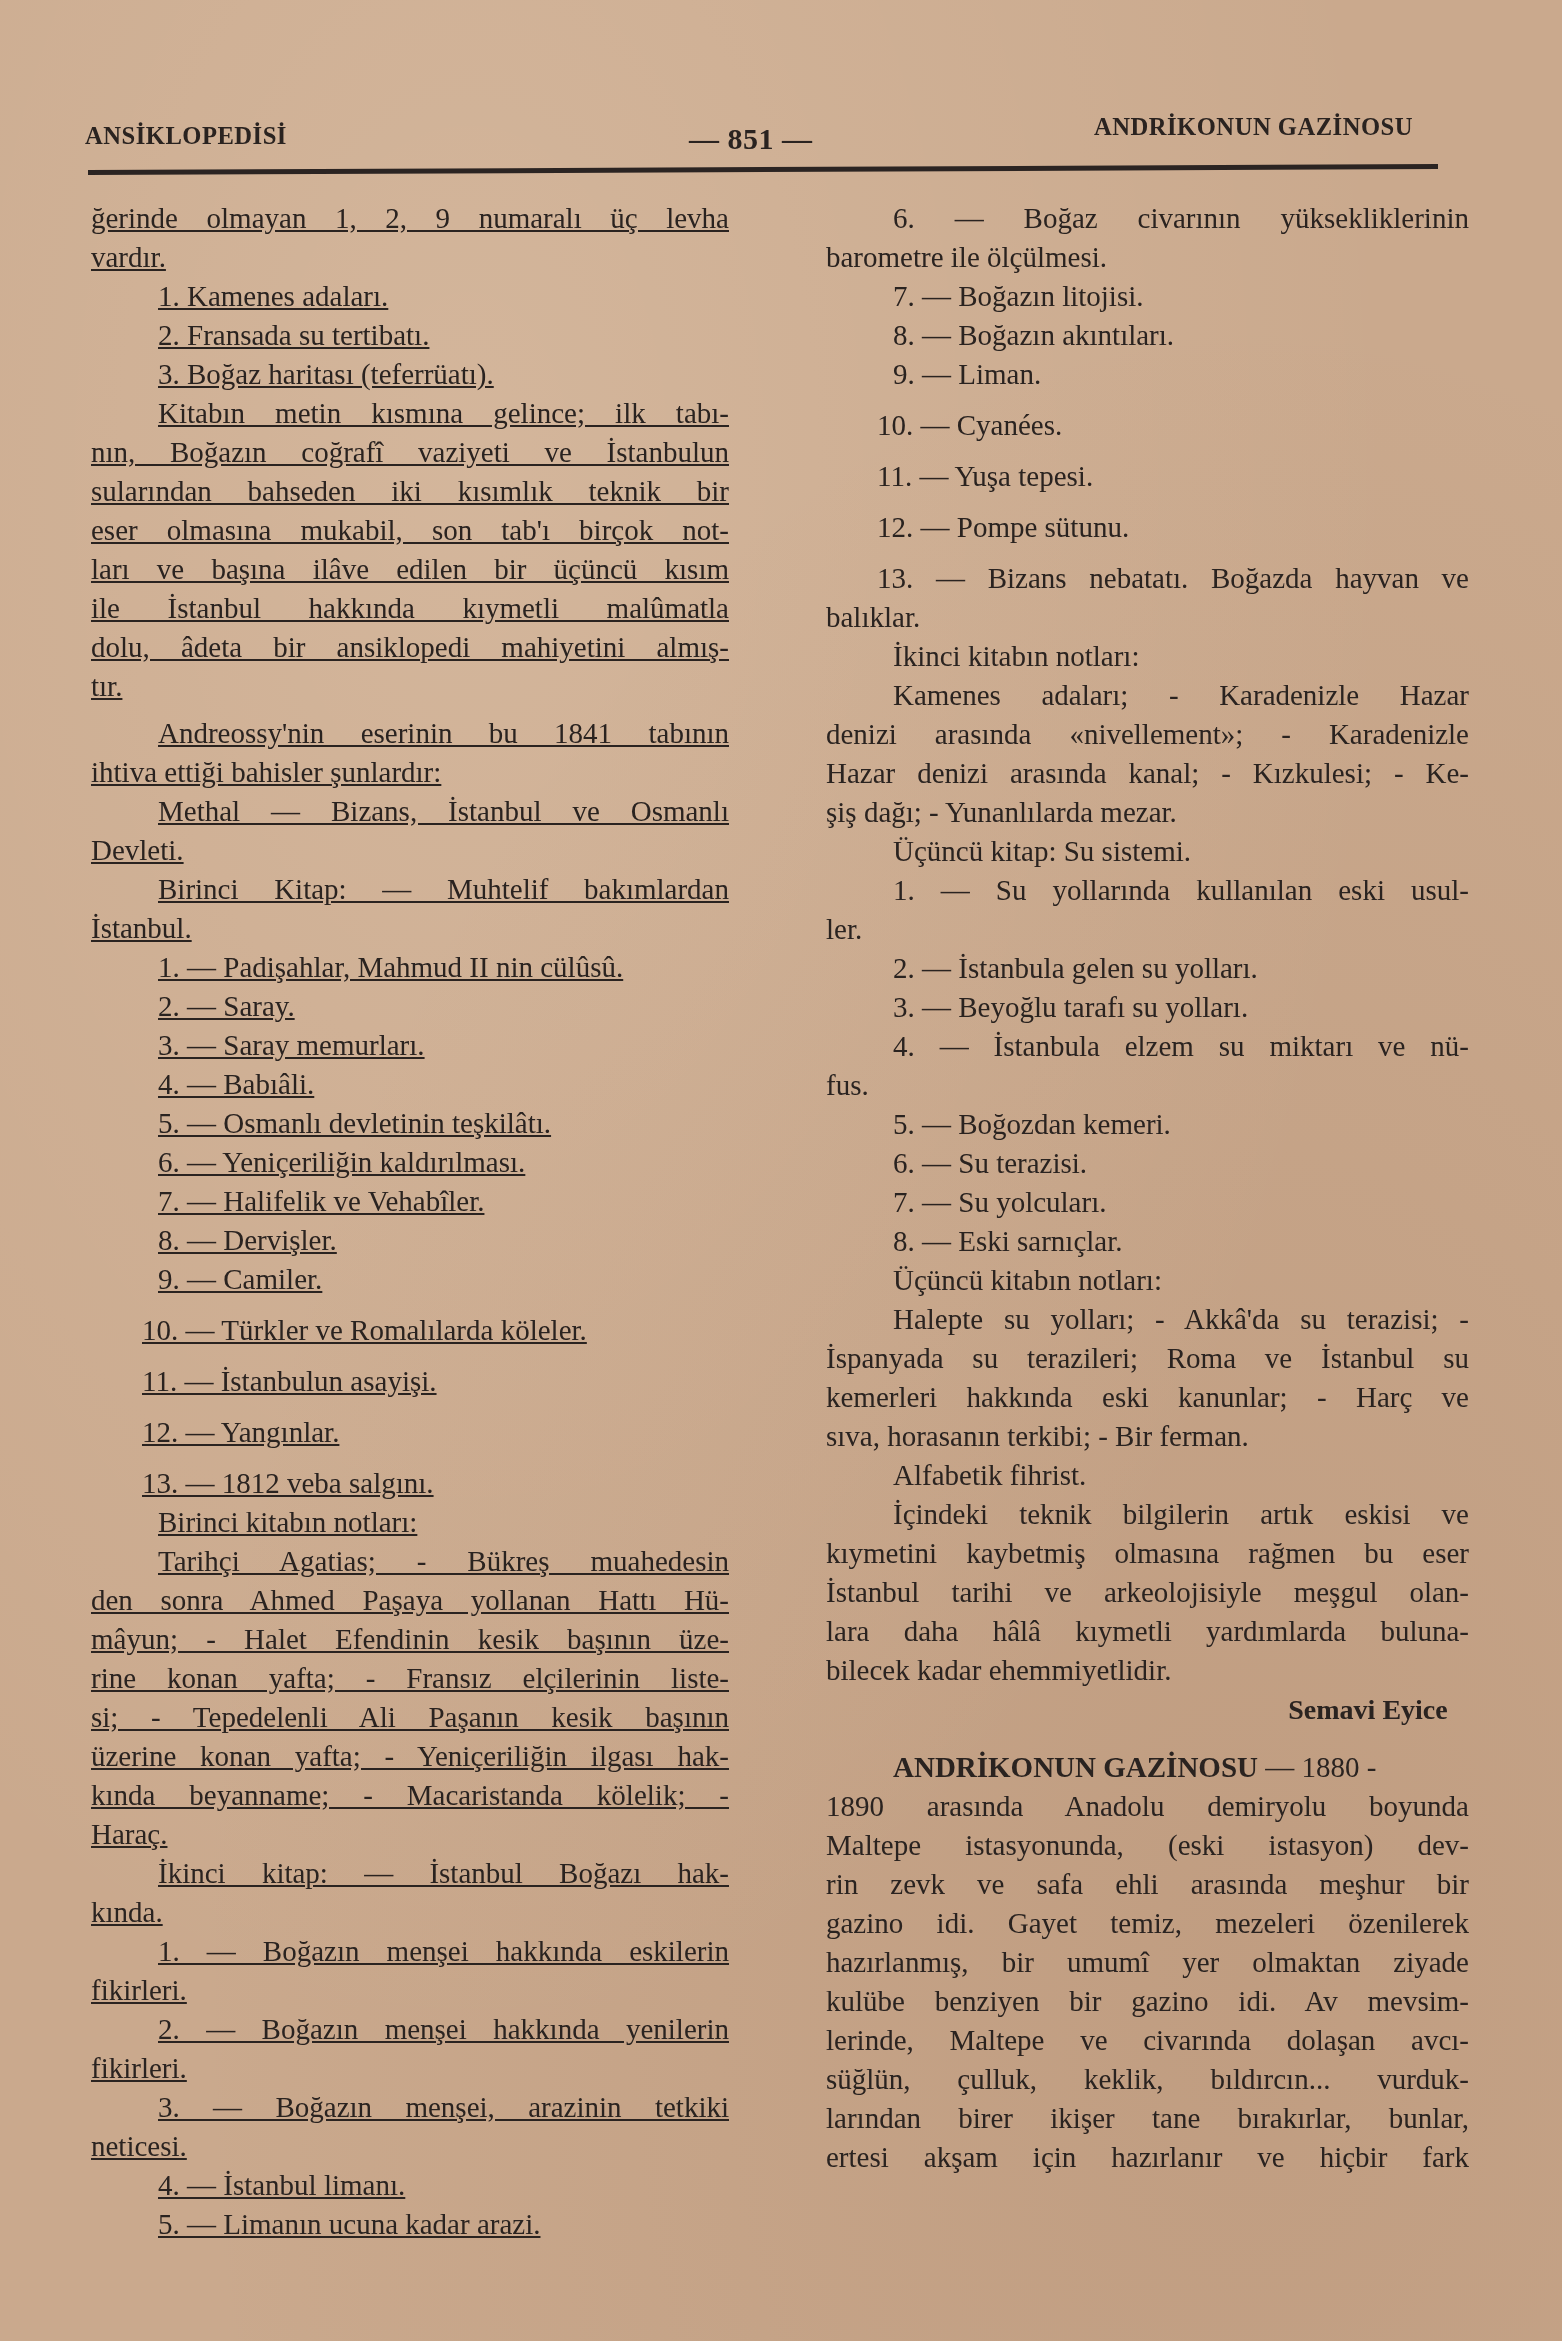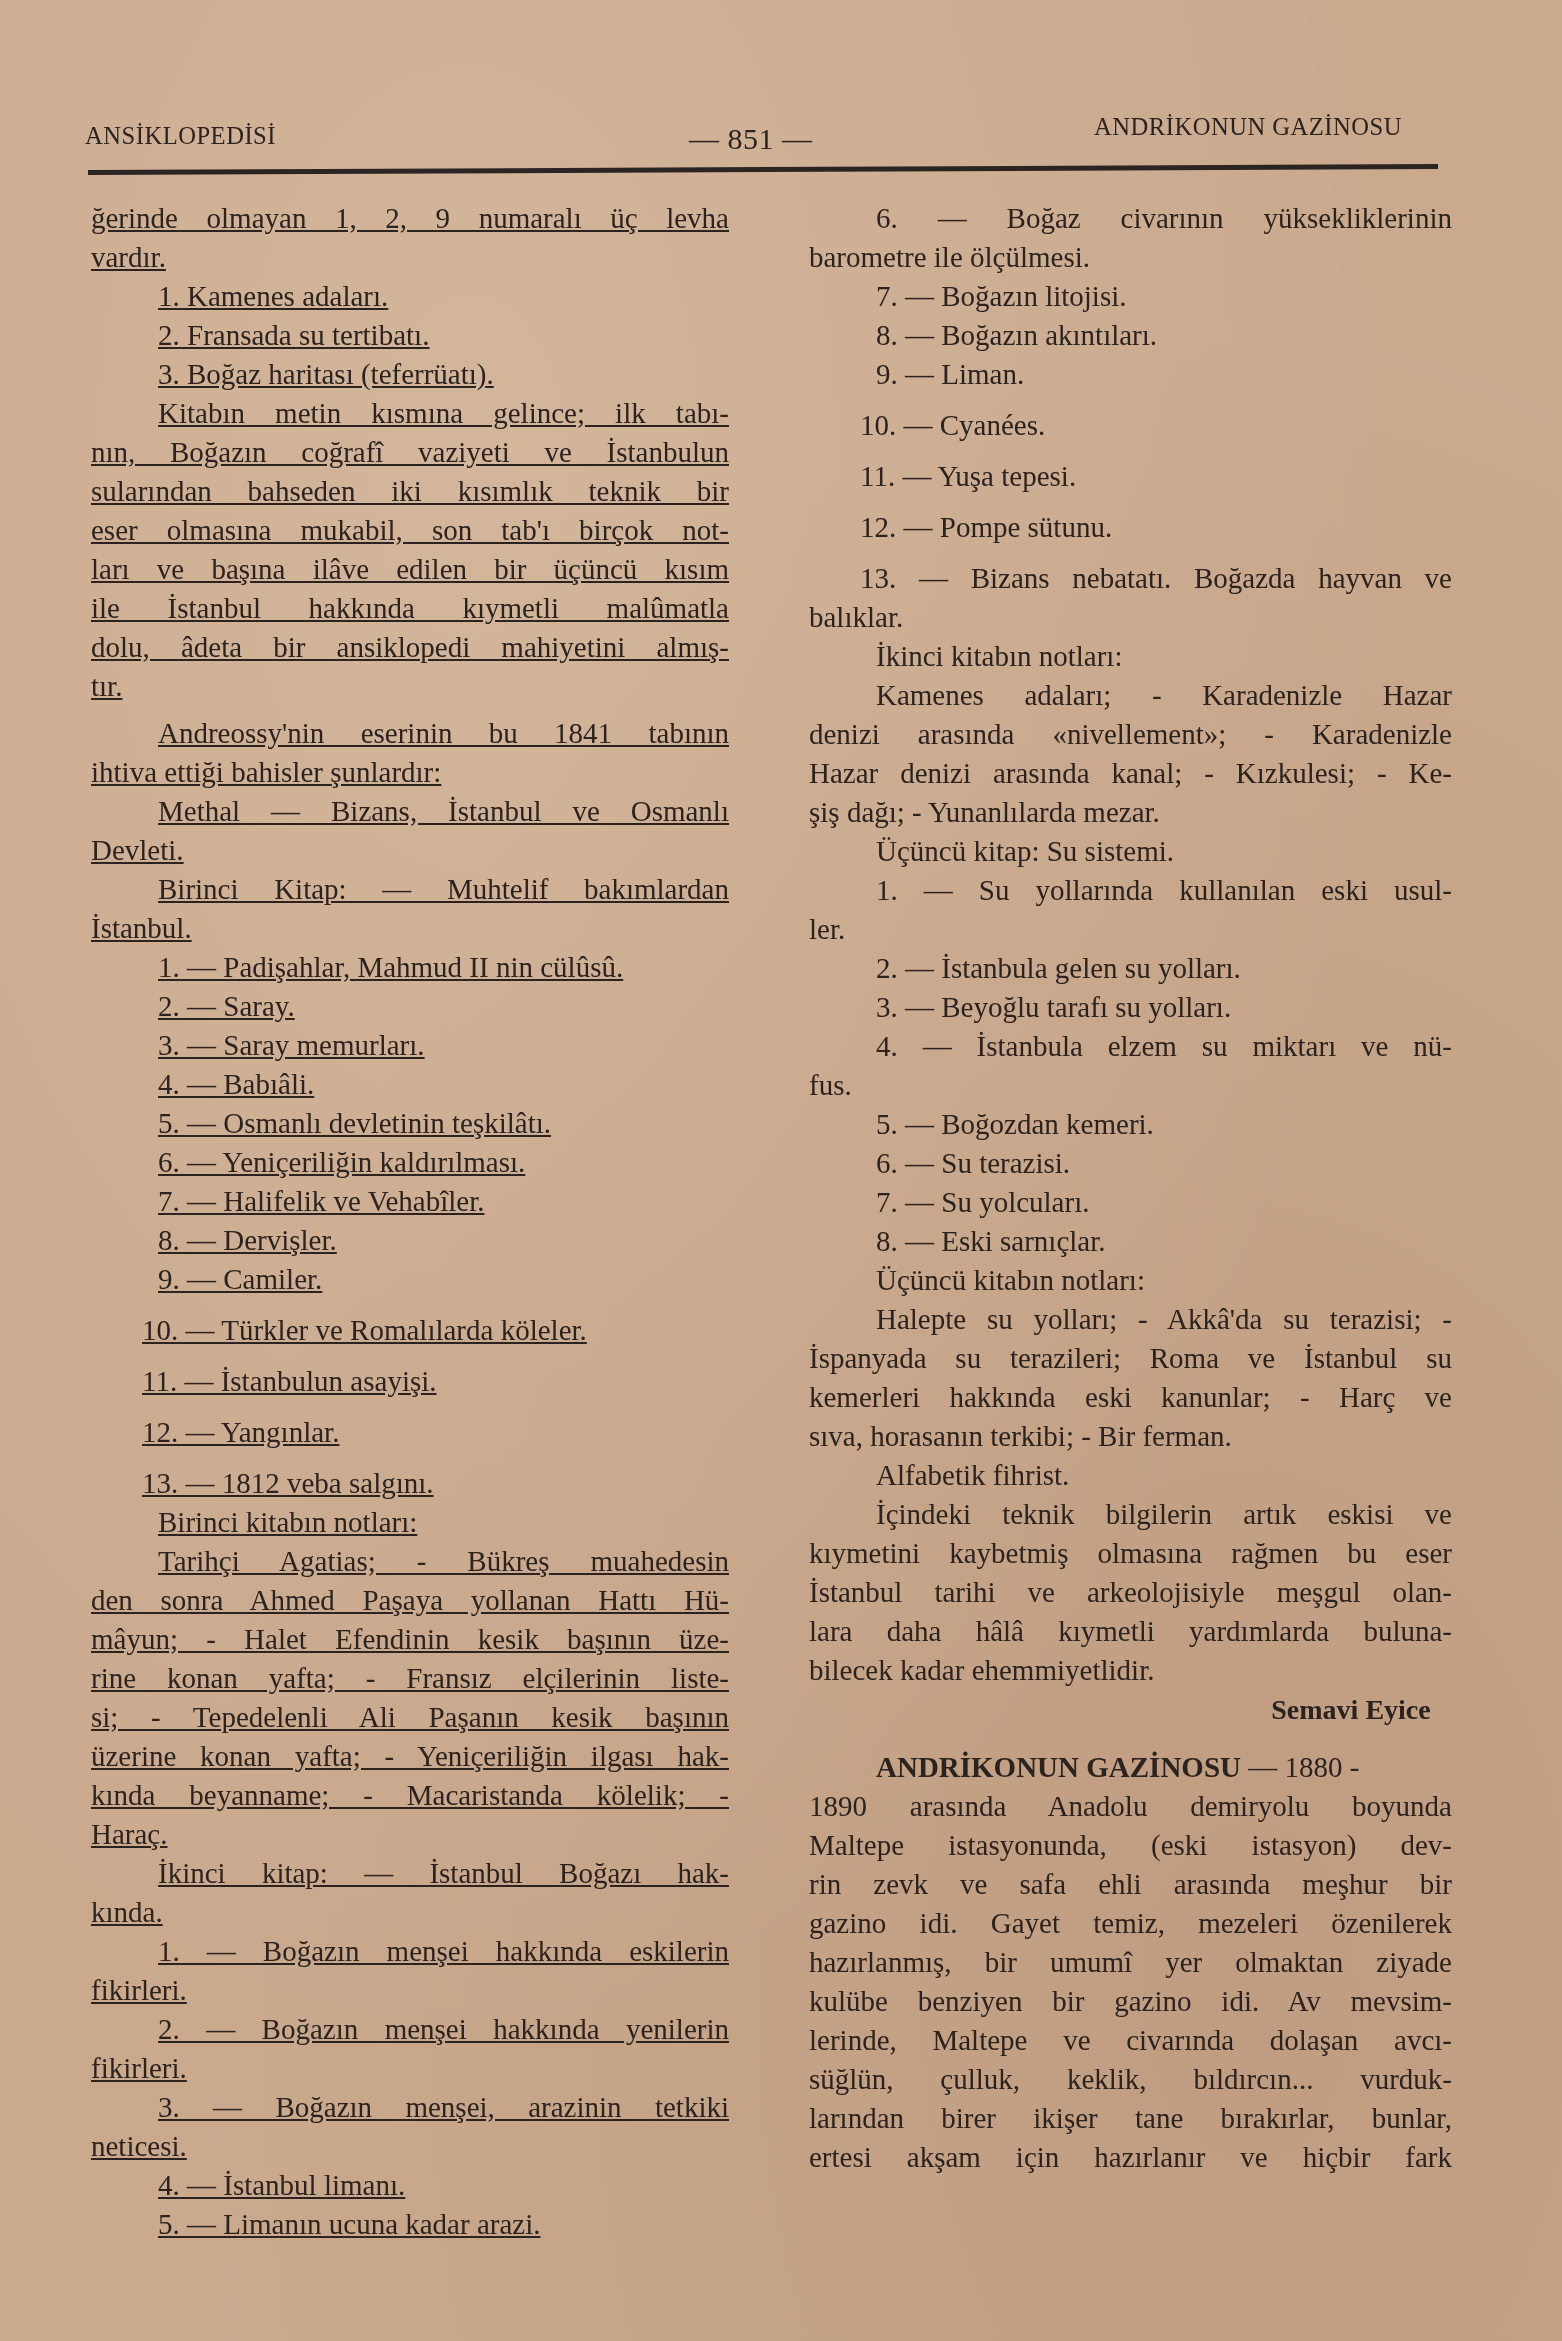--- a/index.html
+++ b/index.html
@@ -3,28 +3,28 @@
 <meta charset="utf-8">
 <style>
   html,body{margin:0;padding:0;}
   body{width:1562px;height:2342px;background:#c9a98c;position:relative;overflow:hidden;
        font-family:"Liberation Serif","DejaVu Serif",serif;color:#2a2320;}
   .paper{position:absolute;inset:0;
     background:
       radial-gradient(ellipse at 30% 20%, rgba(255,240,220,0.18), rgba(0,0,0,0) 60%),
       radial-gradient(ellipse at 80% 85%, rgba(120,70,40,0.12), rgba(0,0,0,0) 60%),
       #caa98d;}
-  .hdr{position:absolute;top:122px;font-size:24.6px;letter-spacing:0.5px;font-weight:400;}
+  .hdr{position:absolute;top:122px;font-size:24.6px;letter-spacing:0.5px;font-weight:700;}
   .hdr-left{left:85px;}
   .hdr-center{left:689px;font-size:30px;}
   .hdr-right{left:1094px;top:113px;}
   .rule{position:absolute;left:88px;width:1350px;top:170px;height:4.8px;background:#2b2422;transform:rotate(-0.25deg);transform-origin:left center;}
   .col{position:absolute;top:199px;}
   .col-left{left:91px;width:638px;text-decoration:underline;}
-  .col-right{left:809px;width:643px;}
+  .col-right{left:826px;width:643px;}
   .ln{position:relative;height:39px;line-height:39px;font-size:29px;white-space:nowrap;}
   .ln.j{text-align:justify;text-align-last:justify;white-space:normal;height:39px;overflow:hidden;}
   .ln.ind{padding-left:67px;}
   .ln.ind2{padding-left:51px;margin-top:12px;}
   .ln.j.ind{}
   .bold{font-weight:700;}
   .sig{text-align:right;padding-right:21.3px;font-weight:700;font-size:28px;}
   .gap{height:19px;}
   .gapS{height:7.5px;}
 </style>

